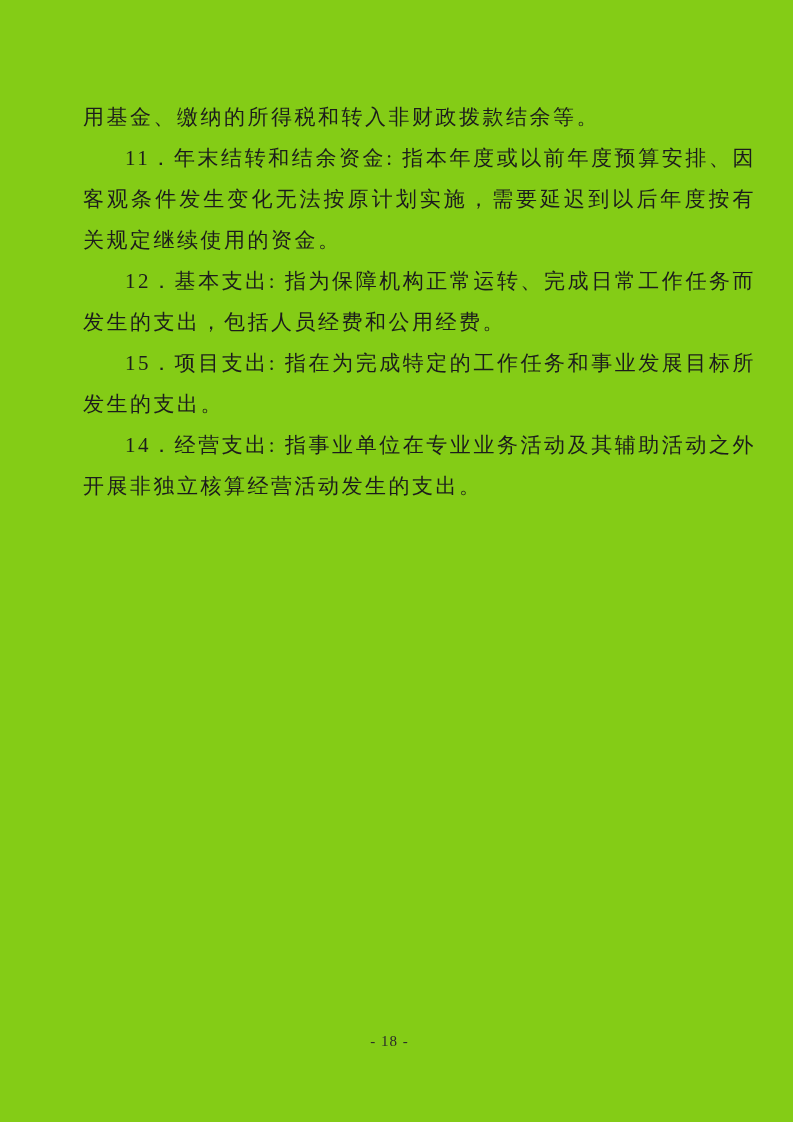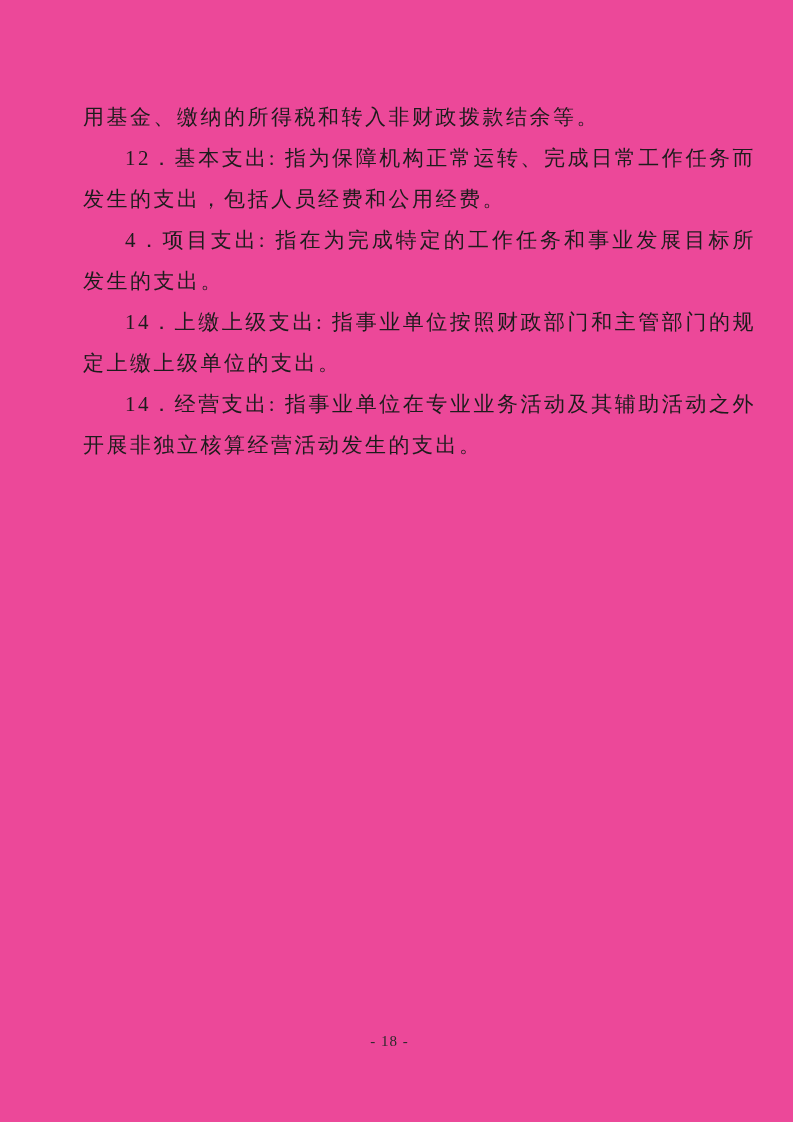--- a/index.html
+++ b/index.html
@@ -4,21 +4,21 @@
 <style>
   html, body {
     margin: 0;
     padding: 0;
     background: #ffffff;
   }
   .page {
     position: relative;
     width: 793px;
     height: 1122px;
-    background: #ec4899;
+    background: #84cc16;
     font-family: "Liberation Serif", "DejaVu Serif", serif;
     color: #1c1c1c;
     overflow: hidden;
   }
   .content {
     position: absolute;
     left: 83px;
     width: 673px;
     top: 97px;
   }
@@ -45,19 +45,19 @@
     letter-spacing: 1px;
     color: #2a2a2a;
   }
 </style>
 </head>
 <body>
 
 <div class="page">
   <div class="content">
     <p class="no-indent">用基金、缴纳的所得税和转入非财政拨款结余等。</p>
+    <p>11．年末结转和结余资金: 指本年度或以前年度预算安排、因客观条件发生变化无法按原计划实施，需要延迟到以后年度按有关规定继续使用的资金。</p>
     <p>12．基本支出: 指为保障机构正常运转、完成日常工作任务而发生的支出，包括人员经费和公用经费。</p>
-    <p>4．项目支出: 指在为完成特定的工作任务和事业发展目标所发生的支出。</p>
-    <p>14．上缴上级支出: 指事业单位按照财政部门和主管部门的规定上缴上级单位的支出。</p>
+    <p>15．项目支出: 指在为完成特定的工作任务和事业发展目标所发生的支出。</p>
     <p>14．经营支出: 指事业单位在专业业务活动及其辅助活动之外开展非独立核算经营活动发生的支出。</p>
   </div>
   <div class="page-number">- 18 -</div>
 </div>
 
 </body></html>

